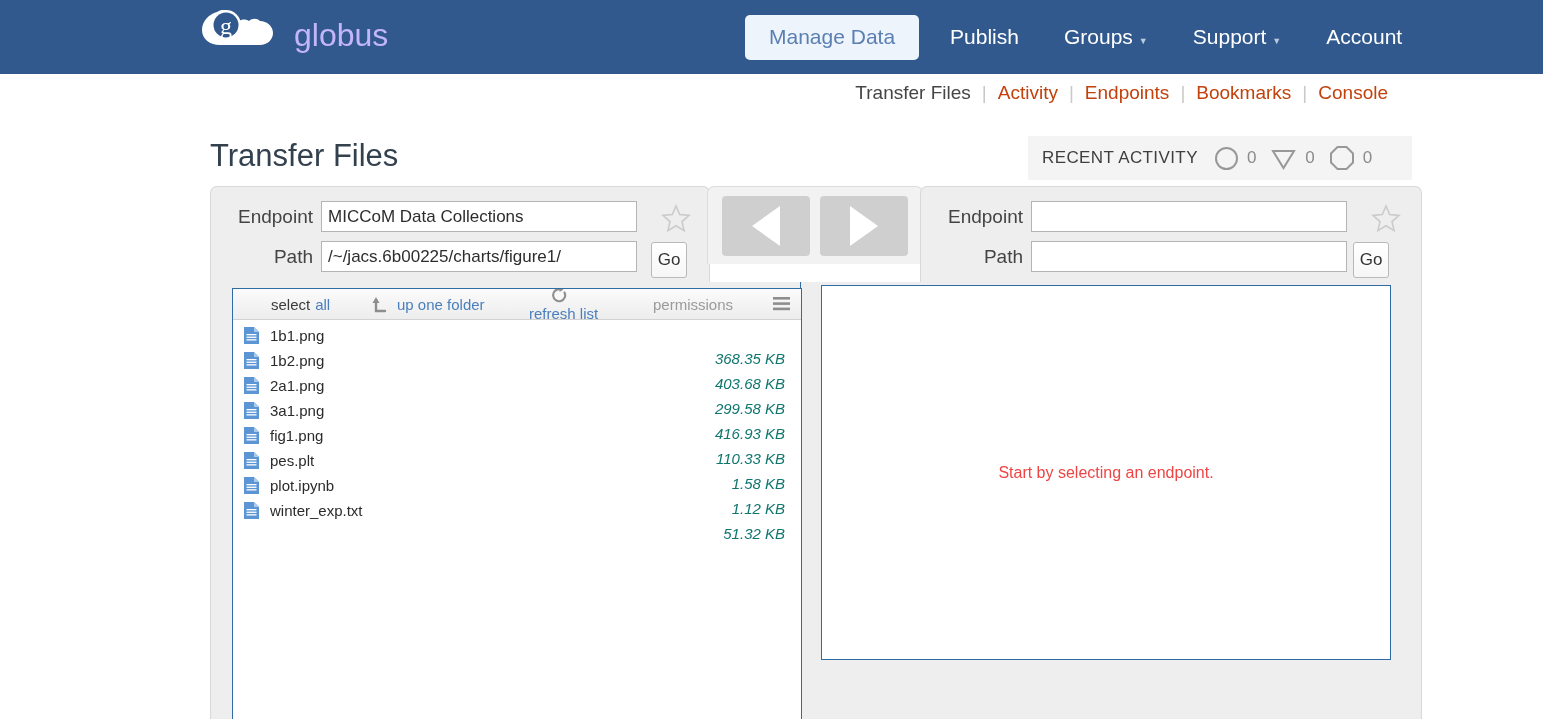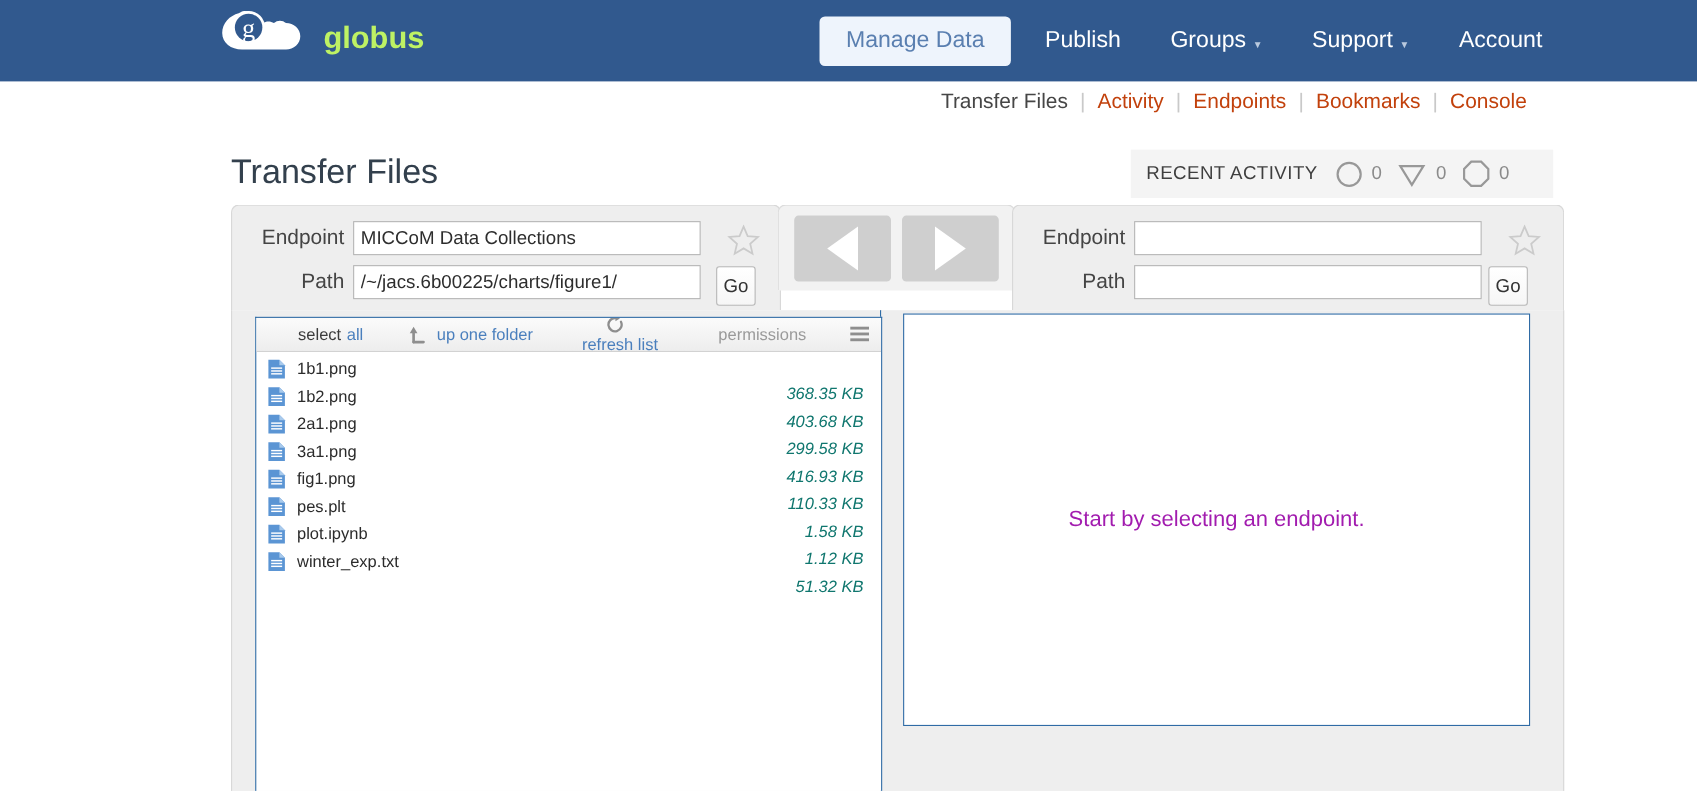--- a/index.html
+++ b/index.html
@@ -17,22 +17,22 @@
     width: 1543px; height: 74px;
     background: #31598e;
     display: flex; align-items: center;
   }
   .logo-wrap {
     position: absolute; left: 196px; top: 4px;
     display: flex; align-items: center; gap: 10px;
   }
   .logo-mark { width: 88px; height: 62px; display: block; }
   .logo-text {
-    font-size: 28px; color: #bef264; letter-spacing: 0px;
-    font-weight: 700; line-height: 1;
+    font-size: 32px; color: #c4b5fd; letter-spacing: 0px;
+    font-weight: 400; line-height: 1;
   }
   .nav-items {
     position: absolute; left: 737px; top: 0;
     height: 74px; display: flex; align-items: center; gap: 1px;
   }
   .nav-btn {
     font-size: 21px; color: #ffffff;
     padding: 0 22px; height: 74px;
     display: flex; align-items: center; justify-content: center;
     position: relative; white-space: nowrap;
@@ -189,21 +189,21 @@
     border-left: 1px solid #2f6ba5;
     border-right: 1px solid #d8d8d8;
   }
   .right-empty {
     position: absolute; left: 821px; top: 285px;
     width: 570px; height: 375px;
     background: #ffffff;
     border: 1px solid #2f6ba5;
     display: flex; align-items: center; justify-content: center;
   }
-  .right-empty-text { font-size: 20px; color: #a21caf; }
+  .right-empty-text { font-size: 16px; color: #ef4444; }
 
   svg { display: block; }
 </style>
 </head>
 <body>
 
 <div class="topnav">
   <div class="logo-wrap">
     <span>
       <svg class="logo-mark" viewBox="0 0 88 62">

